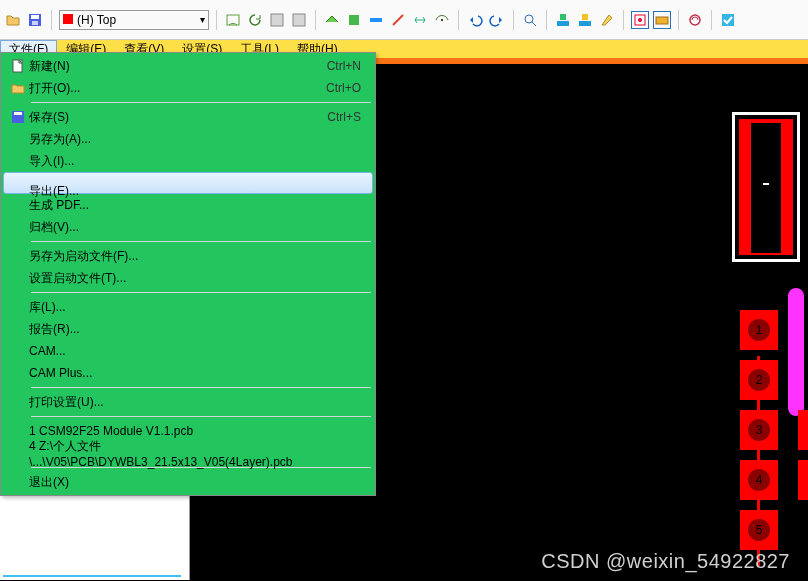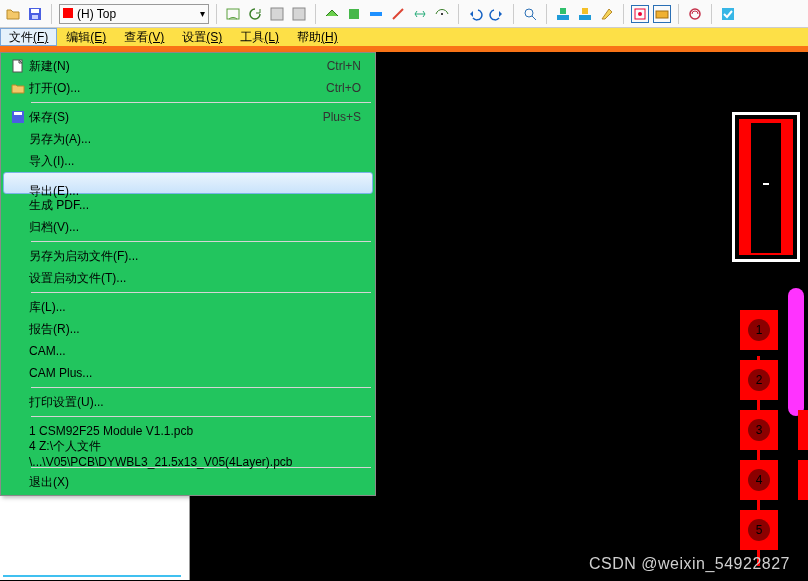--- a/index.html
+++ b/index.html
@@ -1,18 +1,18 @@
 <!DOCTYPE html>
 <html><head>
 <meta charset="utf-8">
 <style>
 * { margin: 0; padding: 0; box-sizing: border-box; font-family: "Microsoft YaHei", Tahoma, sans-serif; font-size: 12px; }
 body { background: #fff; width: 808px; height: 581px; overflow: hidden; position: relative; }
 
-.toolbar { height: 28px; background: #fafafa; border-bottom: 1px solid #ccc; display: flex; align-items: center; padding: 2px 4px; gap: 4px; }
+.toolbar { height: 40px; background: #fafafa; border-bottom: 1px solid #ccc; display: flex; align-items: center; padding: 2px 4px; gap: 4px; }
 .toolbar .ico { width: 18px; height: 18px; display: inline-flex; align-items: center; justify-content: center; }
 .toolbar-sep { width: 1px; height: 20px; background: #ccc; margin: 0 3px; }
 .layer-select { height: 20px; width: 150px; border: 1px solid #999; font-size: 12px; padding: 0 3px; display: flex; align-items: center; justify-content: space-between; }
 .layer-select .sw { width:10px;height:10px;background:#ff0000;display:inline-block;margin-right:4px; }
 .layer-select .arrow { font-size:10px; }
 
 .menubar { height: 24px; background: #fde047; border-bottom: 6px solid #f97316; display: flex; align-items: stretch; }
 .menubar .menu-item { padding: 3px 8px 3px 8px; cursor: default; display: flex; align-items: center; border:1px solid transparent; }
 .menubar .menu-item.active { background: #e5f1fb; border: 1px solid #7aa7d8; }
 .menubar .menu-item .ul { text-decoration: underline; }
@@ -34,21 +34,21 @@
 .big-red::before { content:""; position:absolute; inset:4px; background:#ff0000; }
 .big-red .slot { position:absolute; top:8px; left:50%; transform:translateX(-50%); width:30px; height:130px; background:#000; }
 .big-red .dash { position:absolute; top:68px; left:50%; transform:translateX(-50%); width:6px; height:2px; background:#fff; }
 
 .pad { position:absolute; right:30px; width:38px; height:40px; background:#ff0000; display:flex; align-items:center; justify-content:center; }
 .pad .dot { width:22px; height:22px; border-radius:50%; background:#8b0000; color:#000; font-size:12px; display:flex; align-items:center; justify-content:center; }
 .pad-slice { position:absolute; right:0; width:10px; height:40px; background:#ff0000; }
 .pill { position:absolute; right:4px; top:236px; width:16px; height:128px; background:#ff33ff; border-radius:8px; }
 .route { position:absolute; right:48px; top:304px; width:3px; height:210px; background:#ff0000; }
 
-.watermark { position:absolute; bottom:8px; right:18px; color:#d0d0d0; font-size:16px; letter-spacing:.5px; pointer-events:none; font-family:Arial; }
+.watermark { position:absolute; bottom:8px; right:18px; color:#d0d0d0; font-size:20px; letter-spacing:.5px; pointer-events:none; font-family:Arial; }
 
 svg { display:block; }
 </style>
 </head>
 <body>
 
 <div class="canvas"></div>
 
 <div class="pcb">
   <div class="big-red">
@@ -268,21 +268,21 @@
     </div>
   <div class="sep"></div>
   <div class="item">
       <span class="slot">
         <svg width="14" height="14">
           <rect x="1" y="1" width="12" height="12" fill="#4a5fe2"></rect>
           <rect x="3" y="2" width="8" height="3" fill="#fff"></rect>
         </svg>
       </span>
       <span class="lbl">保存(S)</span>
-      <span class="sc">Plus+S</span>
+      <span class="sc">Ctrl+S</span>
     </div>
   <div class="item">
       <span class="slot"></span>
       <span class="lbl">另存为(A)...</span>
     </div>
   <div class="item">
       <span class="slot"></span>
       <span class="lbl">导入(I)...</span>
     </div>
   <div class="item sel">

